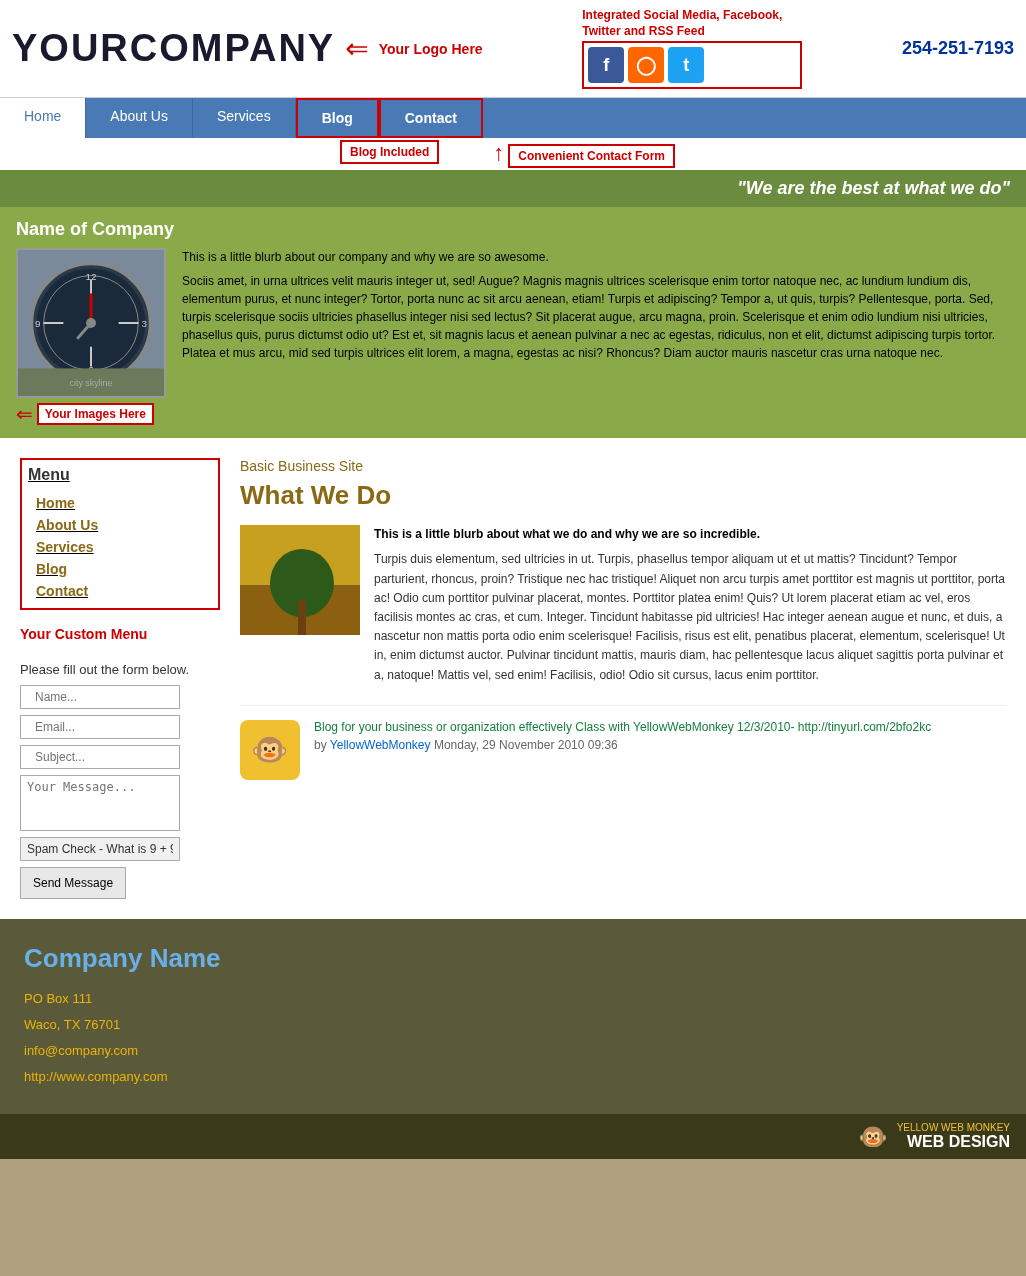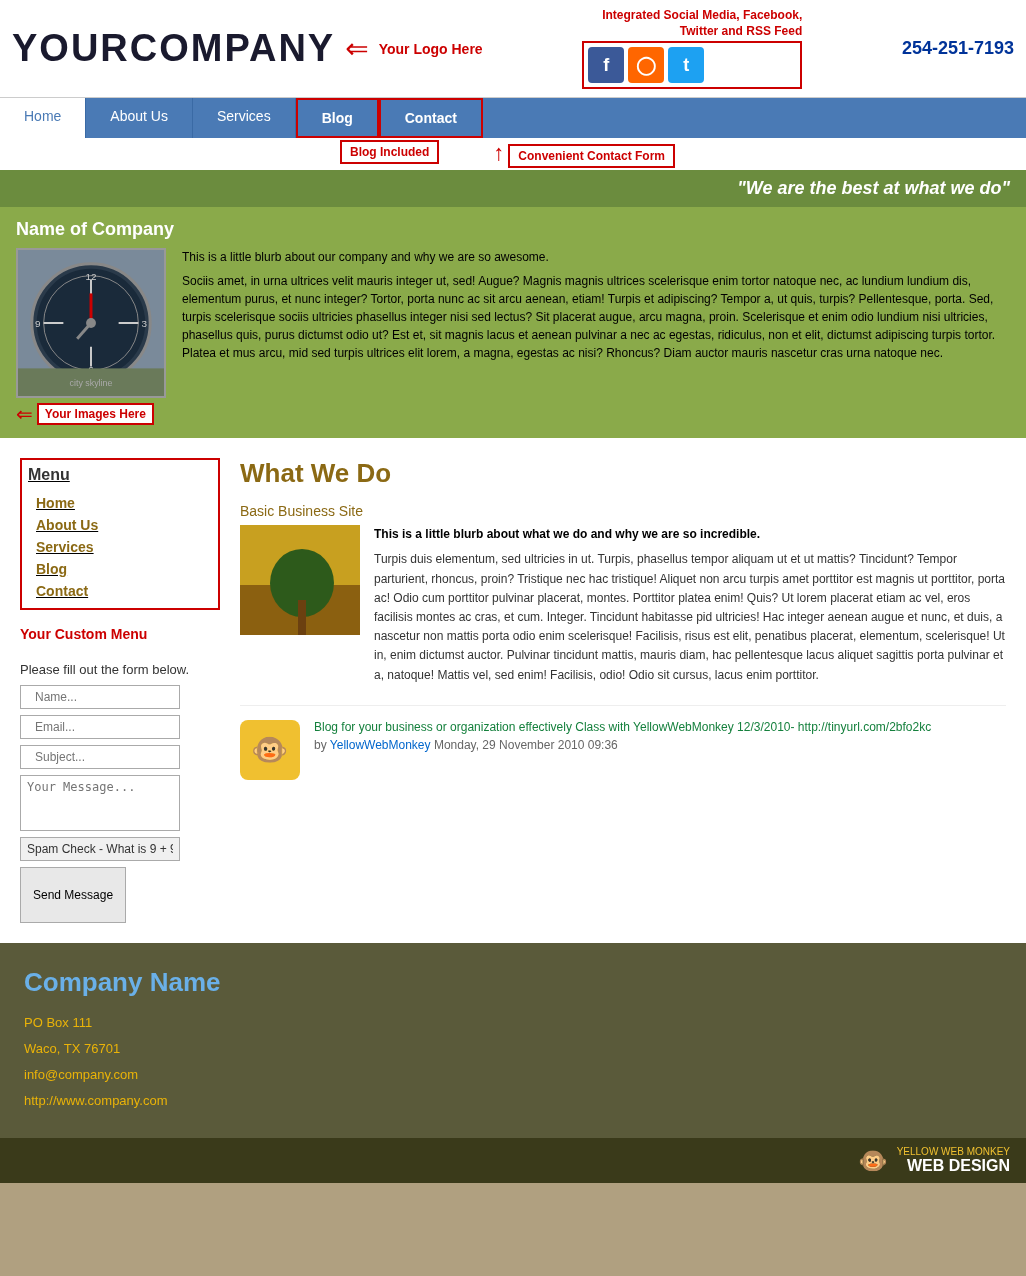--- a/index.html
+++ b/index.html
@@ -6,21 +6,21 @@
     body { font-family: Arial, sans-serif; background: #b0a080; width: 1026px; }
 
     
     #header { background: #fff; padding: 8px 12px; display: flex; align-items: center; justify-content: space-between; border-bottom: 1px solid #ccc; }
     #logo-area { display: flex; align-items: center; gap: 10px; }
     #logo-text { font-size: 38px; font-weight: 900; color: #1a1a2e; letter-spacing: 2px; text-transform: uppercase; font-family: 'Arial Black', sans-serif; }
     #logo-arrow { color: #cc0000; font-size: 28px; }
     #logo-label { color: #cc0000; font-weight: bold; font-size: 14px; }
     #header-right { display: flex; flex-direction: column; align-items: flex-end; gap: 6px; }
     #phone { color: #003399; font-weight: bold; font-size: 18px; text-align: right; }
-    #header-middle { text-align: right; max-width: 220px; }
+    #header-middle { text-align: left; max-width: 220px; }
     #social-label { color: #cc0000; font-weight: bold; font-size: 12px; line-height: 1.3; }
     #social-icons { display: flex; gap: 4px; margin-top: 2px; border: 2px solid #cc0000; padding: 4px; }
     .social-icon { width: 36px; height: 36px; border-radius: 4px; display: flex; align-items: center; justify-content: center; color: white; font-weight: bold; font-size: 18px; }
     .fb { background: #3b5998; }
     .rss { background: #ff6600; }
     .tw { background: #1da1f2; }
 
     
     #nav { background: #4a7ab5; display: flex; align-items: stretch; }
     .nav-item { padding: 10px 24px; color: white; font-size: 14px; cursor: pointer; border-right: 1px solid #3a6aa5; }
@@ -48,21 +48,21 @@
     #sidebar { width: 220px; flex-shrink: 0; padding-right: 20px; }
     #menu-box { border: 2px solid #cc0000; padding: 6px; margin-bottom: 16px; text-decoration: underline; }
     #menu-title { font-weight: bold; font-size: 16px; color: #333; margin-bottom: 8px; }
     .menu-link { display: block; color: #8b6914; font-weight: bold; padding: 3px 8px; font-size: 14px; cursor: pointer; }
     #custom-menu-label { color: #cc0000; font-weight: bold; font-size: 14px; margin-top: 8px; margin-bottom: 20px; }
     #form-section { }
     #form-label { font-size: 13px; color: #333; margin-bottom: 8px; }
     .form-input { display: block; width: 160px; border: 1px solid #aaa; padding: 4px 14px; margin-bottom: 6px; font-size: 12px; color: #999; }
     .form-textarea { display: block; width: 160px; height: 56px; border: 1px solid #aaa; padding: 4px 6px; margin-bottom: 6px; font-size: 12px; color: #999; resize: none; }
     #spam-check { display: block; width: 160px; border: 1px solid #aaa; padding: 4px 6px; margin-bottom: 6px; font-size: 12px; color: #333; background: #f0f0f0; }
-    #send-btn { border: 1px solid #aaa; background: #e8e8e8; padding: 20px 12px; font-size: 12px; cursor: pointer; }
+    #send-btn { border: 1px solid #aaa; background: #e8e8e8; padding: 8px 12px; font-size: 12px; cursor: pointer; }
 
     
     #content { flex: 1; }
     #site-type { color: #8b6914; font-size: 14px; margin-bottom: 6px; }
     #what-we-do { color: #8b6914; font-size: 26px; font-weight: bold; margin-bottom: 14px; }
     #content-body { display: flex; gap: 14px; margin-bottom: 20px; }
     #content-image { width: 120px; height: 110px; background: linear-gradient(180deg, #c8a020 0%, #8b6010 40%, #e8c840 60%, #c09020 100%); flex-shrink: 0; overflow: hidden; }
     #content-text { font-size: 12px; line-height: 1.6; color: #333; }
     #content-blurb { font-weight: bold; margin-bottom: 6px; color: #000; }
 
@@ -185,22 +185,22 @@
       <input class="form-input" type="text" placeholder="Name..." style="">
       <input class="form-input" type="text" placeholder="Email..." style="">
       <input class="form-input" type="text" placeholder="Subject..." style="">
       <textarea class="form-textarea" placeholder="Your Message..." style=""></textarea>
       <input class="form-input" id="spam-check" type="text" value="Spam Check - What is 9 + 9?" style="">
       <button id="send-btn">Send Message</button>
     </div>
   </div>
 
   <div id="content">
+    <div id="site-type">Basic Business Site</div>
     <div id="what-we-do">What We Do</div>
-    <div id="site-type">Basic Business Site</div>
     <div id="content-body">
       <div id="content-image">
         <svg width="120" height="110" viewBox="0 0 120 110">
           <rect width="120" height="110" fill="#c8a020"></rect>
           <rect x="0" y="60" width="120" height="50" fill="#8b6010"></rect>
           <ellipse cx="62" cy="58" rx="32" ry="34" fill="#2d5a1b"></ellipse>
           <rect x="58" y="75" width="8" height="35" fill="#6b4010"></rect>
         </svg>
       </div>
       <div id="content-text">

